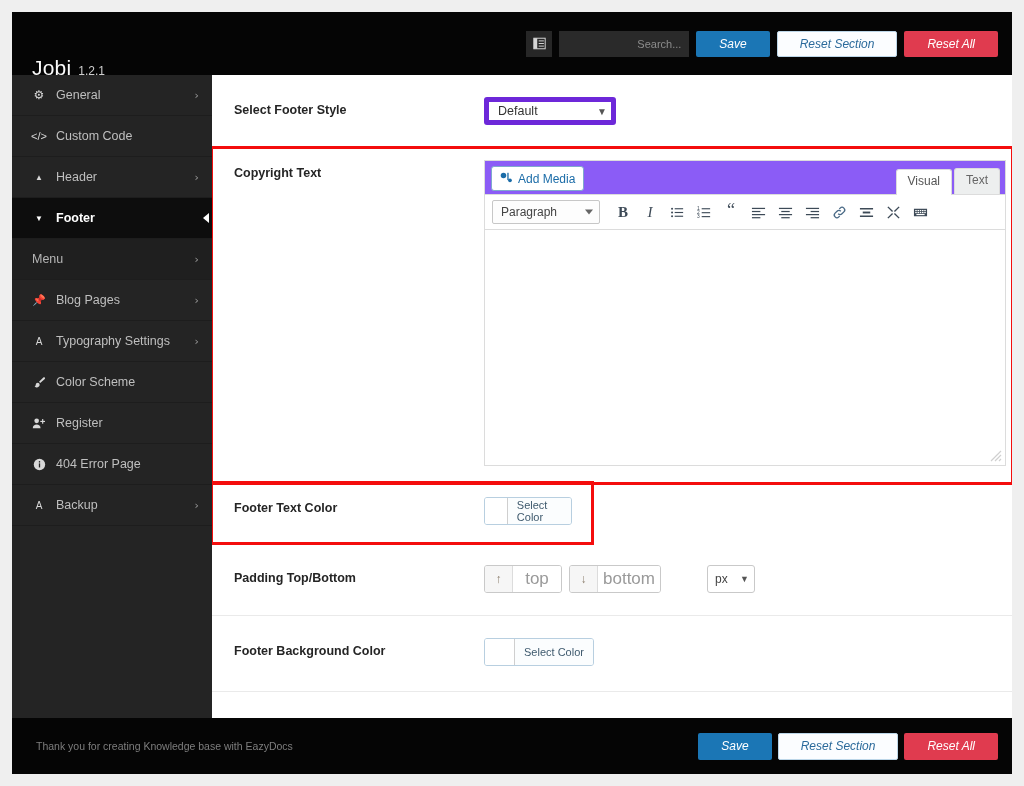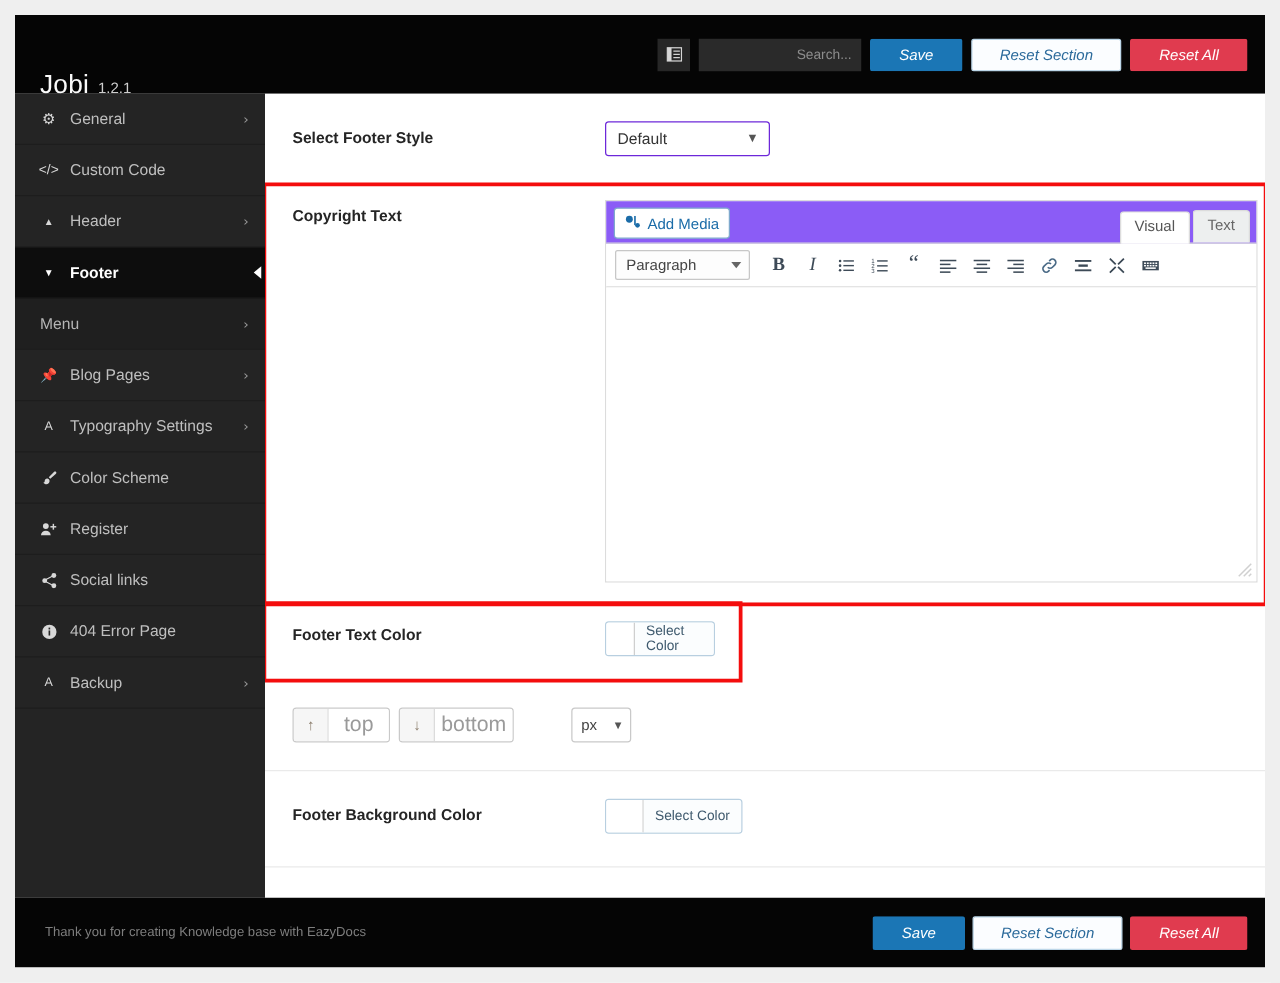--- a/index.html
+++ b/index.html
@@ -163,21 +163,21 @@
     padding: 14px 20px 14px 22px;
     width: 380px;
   }
   .row-footer-text-color .field-label { width: 250px; flex: 0 0 250px; padding-top: 4px;}
 
   
   .select-wrap { position: relative; display: inline-block; }
   select.styled {
     appearance: none; -webkit-appearance: none;
     width: 132px; height: 28px;
-    border: 1px solid #6d28d9;
+    border: 5px solid #6d28d9;
     border-radius: 3px;
     background: #fff;
     font-size: 12.5px;
     color: #333;
     padding: 0 26px 0 9px;
     font-family: "Liberation Sans", sans-serif;
     cursor: pointer;
   }
   .select-wrap .chev {
     position: absolute; right: 9px; top: 50%;
@@ -449,32 +449,20 @@
               <circle cx="6" cy="4.6" r="3" fill="#d8d8d8"></circle>
               <path d="M1 14c0-2.8 2.2-4.6 5-4.6s5 1.8 5 4.6z" fill="#d8d8d8"></path>
               <rect x="13" y="2.3" width="1.5" height="6" fill="#d8d8d8"></rect>
               <rect x="10.7" y="4.6" width="6" height="1.5" fill="#d8d8d8"></rect>
             </svg>
           </span>
           <span class="nav-label">Register</span>
           <span class="nav-arrow"></span>
         </div>
 
-        <div class="nav-item">
-          <span class="nav-icon">
-            <svg width="13" height="13" viewBox="0 0 16 16">
-              <circle cx="12.4" cy="3" r="2.4" fill="#d8d8d8"></circle>
-              <circle cx="3.4" cy="8" r="2.4" fill="#d8d8d8"></circle>
-              <circle cx="12.4" cy="13" r="2.4" fill="#d8d8d8"></circle>
-              <path d="M4.2 7.2l8-4.2M4.2 8.8l8 4.2" stroke="#d8d8d8" stroke-width="1.1"></path>
-            </svg>
-          </span>
-          <span class="nav-label">Social links</span>
-          <span class="nav-arrow"></span>
-        </div>
 
         <div class="nav-item">
           <span class="nav-icon">
             <svg width="13" height="13" viewBox="0 0 16 16">
               <circle cx="8" cy="8" r="7" fill="#d8d8d8"></circle>
               <rect x="7.2" y="6.6" width="1.6" height="5" fill="#242424"></rect>
               <rect x="7.2" y="3.8" width="1.6" height="1.8" fill="#242424"></rect>
             </svg>
           </span>
           <span class="nav-label">404 Error Page</span>
@@ -632,20 +620,21 @@
           <div class="field-label">Footer Text Color</div>
           <div class="field-control">
             <div class="color-picker">
               <div class="color-swatch"></div>
               <div class="color-text">Select Color</div>
             </div>
           </div>
         </div>
 
         <div class="field-row">
+          <div class="field-label">Padding Top/Bottom</div>
           <div class="field-control">
             <div class="spacing-group">
               <div class="spacing-input">
                 <div class="spacing-icon">↑</div>
                 <input class="spacing-field" type="text" placeholder="top" style="">
               </div>
               <div class="spacing-input">
                 <div class="spacing-icon">↓</div>
                 <input class="spacing-field wide" type="text" placeholder="bottom" style="">
               </div>

